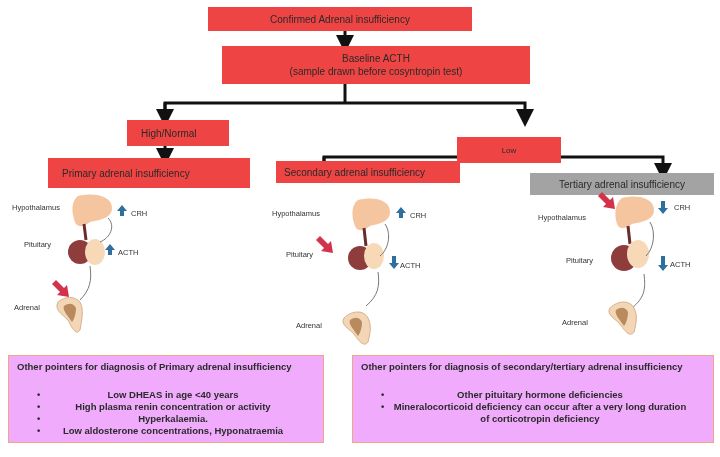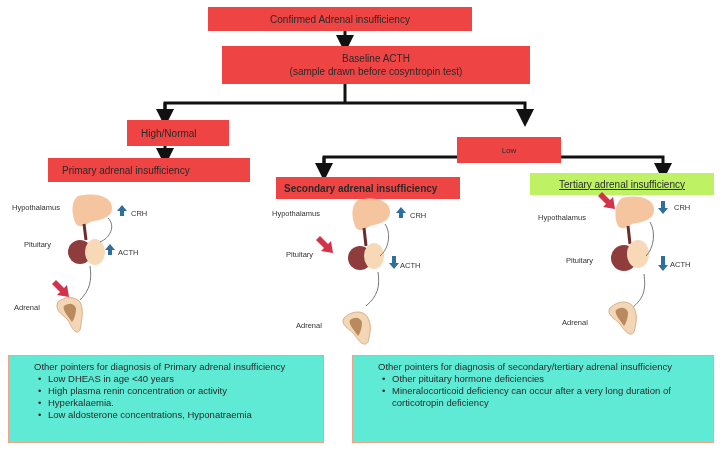--- a/index.html
+++ b/index.html
@@ -1,27 +1,27 @@
 <!DOCTYPE html>
 <html><head>
   <meta charset="utf-8">
   <style>
     html, body { margin: 0; padding: 0; background: #ffffff; }
     body { width: 720px; height: 457px; position: relative; overflow: hidden;
            font-family: "Liberation Sans", sans-serif; color: #2a2a2a; }
     .box { position: absolute; background: #ef4444; display: flex; align-items: center;
            justify-content: center; text-align: center; font-size: 10px; line-height: 13px; box-sizing: border-box; }
     .box.left { justify-content: flex-start; padding-left: 14px; }
-    .box.tert { background: #bef264; text-decoration: underline; }
+    .box.tert { background: #a3a3a3; }
     .conn { position: absolute; left: 0; top: 0; }
     .lbl { position: absolute; font-size: 7.5px; color: #333; }
     .hl { position: absolute; font-size: 7.5px; color: #333; }
-    .pointers { position: absolute; background: #5eead4; border: 1px solid #f1a586;
-                box-sizing: border-box; padding: 5px 25px; font-size: 9.5px; line-height: 12px; font-weight: normal; color: #2a2a2a; }
-    .pointers ul { margin: 0; padding-left: 14px; list-style: none; }
+    .pointers { position: absolute; background: #f0abfc; border: 1px solid #f1a586;
+                box-sizing: border-box; padding: 5px 8px; font-size: 9.5px; line-height: 12px; font-weight: bold; color: #2a2a2a; }
+    .pointers ul { margin: 16px; padding-left: 14px; list-style: none; text-align: center; }
     .pointers li { position: relative; }
     .pointers li::before { content: "\2022"; position: absolute; left: -10px; }
     .anat { position: absolute; }
   </style>
 </head>
 <body>
 
 <svg class="conn" width="720" height="457">
   <defs>
     <marker id="ah" markerWidth="6" markerHeight="6" refX="3" refY="3" orient="auto">
@@ -44,23 +44,23 @@
 
 <div class="box" style="left:222px;top:46px;width:308px;height:38px;flex-direction:column;">
   <span>Baseline  ACTH</span>
   <span>(sample drawn before cosyntropin test)</span>
 </div>
 
 <div class="box left" style="left:127px;top:120px;width:102px;height:26px;">High/Normal</div>
 
 <div class="box" style="left:457px;top:104px;width:104px;height:26px;font-size:8px;margin-top:33px;">Low</div>
 
-<div class="box left" style="left:48px;top:158px;width:202px;height:24px;">Primary adrenal insufficiency</div>
+<div class="box left" style="left:48px;top:158px;width:202px;height:30px;">Primary adrenal insufficiency</div>
 
-<div class="box left" style="left:276px;top:177px;width:184px;height:22px;padding-left:8px;font-weight:bold;">Secondary adrenal insufficiency</div>
+<div class="box left" style="left:276px;top:161px;width:184px;height:22px;padding-left:8px;">Secondary adrenal insufficiency</div>
 
 <div class="box tert" style="left:530px;top:173px;width:184px;height:22px;">Tertiary adrenal insufficiency</div>
 
 <div class="anat" style="left:0;top:190px;width:240px;height:160px;">
   <svg width="240" height="160" style="position:absolute;left:0;top:0">
     <path d="M78,6 C95,2 112,6 112,18 C112,28 100,30 90,32 C84,36 80,38 76,34 C72,26 70,12 78,6 Z" fill="#f5c5a0"></path>
     <path d="M84,34 L86,50" stroke="#6b2d2a" stroke-width="3"></path>
     <circle cx="80" cy="62" r="12" fill="#8e3c3c"></circle>
     <ellipse cx="95" cy="62" rx="10" ry="13" fill="#f7d9b8"></ellipse>
     <path d="M108,28 C116,36 110,48 100,52" stroke="#777" stroke-width="1" fill="none"></path>

